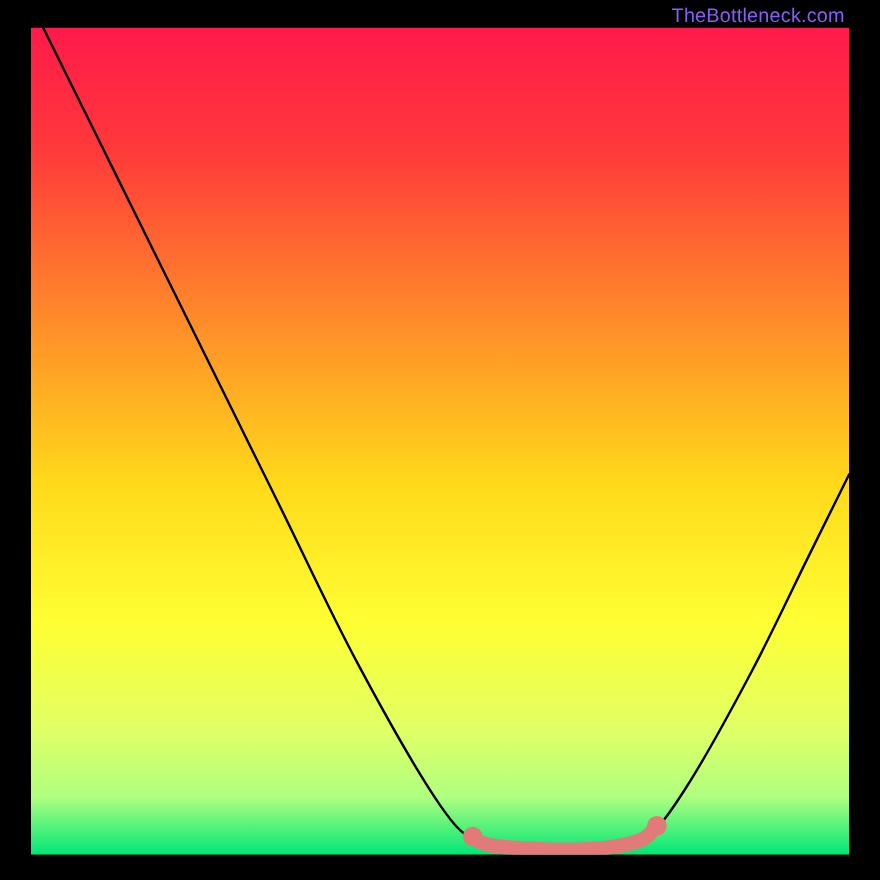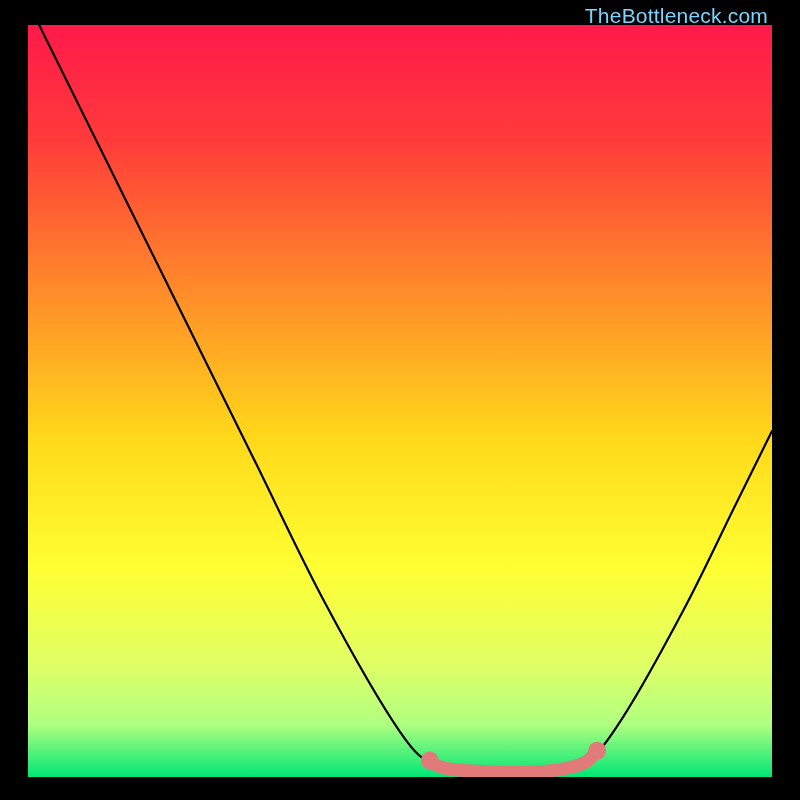--- a/index.html
+++ b/index.html
@@ -16,22 +16,22 @@
     left: 28px;
     top: 25px;
     width: 744px;
     height: 752px;
     background: #000;
   }
   .watermark {
     position: absolute;
     top: 4px;
     right: 32px;
-    color: #7dd3fc;
-    font-size: 21px;
+    color: #8b5cf6;
+    font-size: 18px;
     font-weight: 500;
     letter-spacing: 0.2px;
   }
   svg {
     display: block;
   }
 </style>
 </head>
 <body>
 

